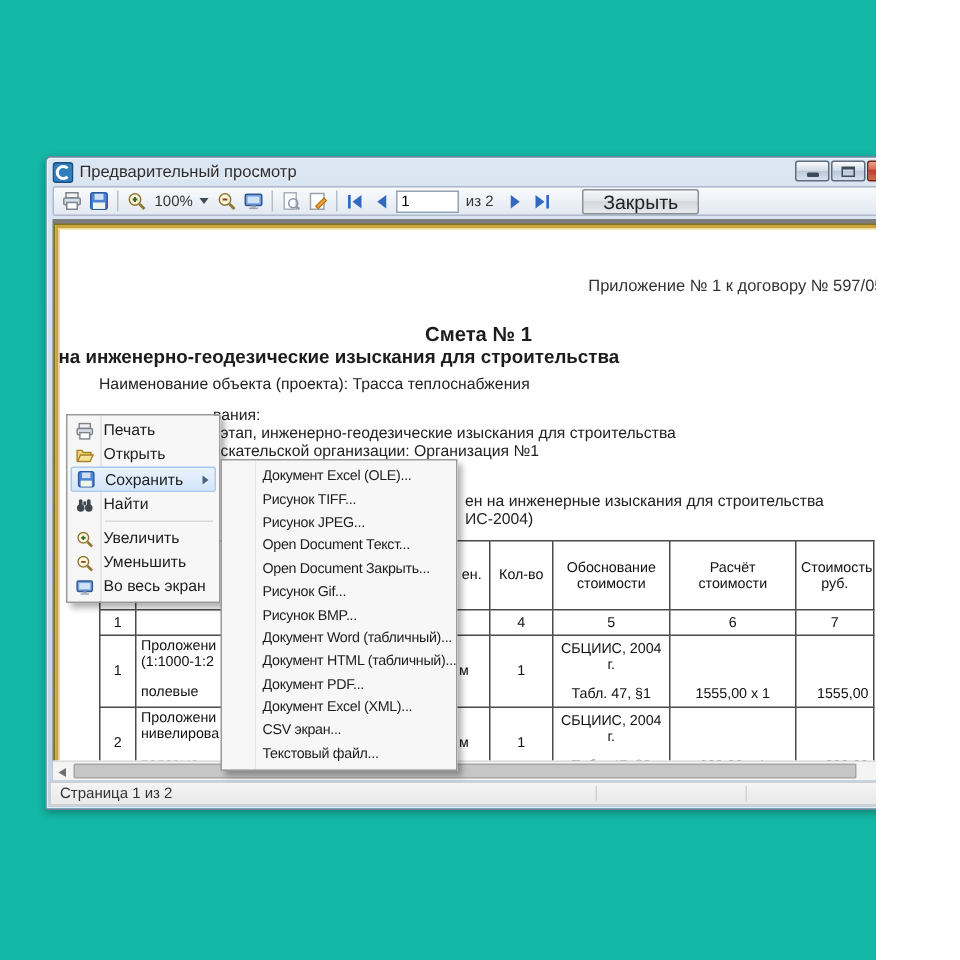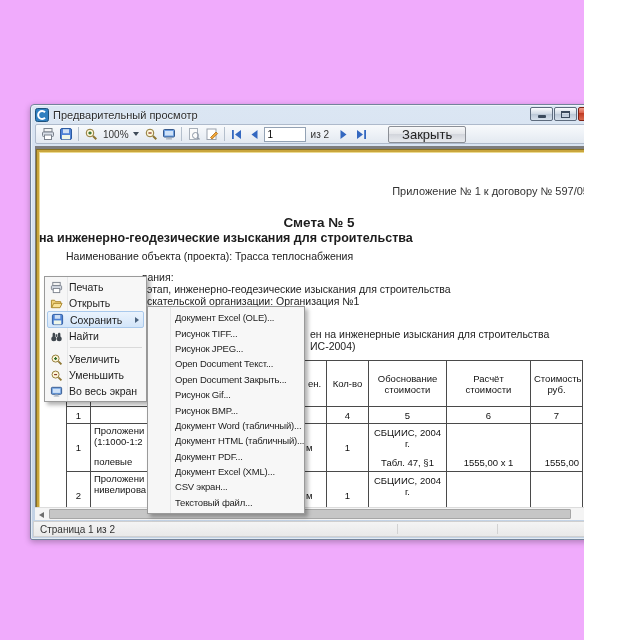--- a/index.html
+++ b/index.html
@@ -1,17 +1,17 @@
 <!DOCTYPE html>
 <html><head>
 <meta charset="utf-8">
 <style>
   * { margin:0; padding:0; box-sizing:border-box; }
   html,body { width:640px; height:640px; background:#fff; font-family:"Liberation Sans", sans-serif; }
-  .canvas { position:relative; width:584px; height:640px; background:#f0abfc; overflow:hidden; }
+  .canvas { position:relative; width:584px; height:640px; background:#14b8a6; overflow:hidden; }
 
   
   .window { position:absolute; left:30px; top:104px; width:581px; height:436px;
     background:linear-gradient(#dbe6f3,#c2d2e5); border:1px solid #73839a; border-radius:4px 4px 2px 2px;
     box-shadow:0 2px 6px rgba(0,0,0,.28), inset 0 0 0 1px rgba(255,255,255,.55); }
   .titlebar { position:absolute; left:0; top:0; right:0; height:19px; display:flex; align-items:center; padding:0 4px; }
   .app-icon { width:14px; height:14px; margin-right:4px; }
   .title { font-size:11px; color:#2d2d2d; text-shadow:0 1px 0 rgba(255,255,255,.7); }
   .winbtns { position:absolute; right:5px; top:2px; display:flex; }
   .wbtn { width:23px; height:14px; margin-left:1px; border:1px solid #5d6b7d; border-radius:2px;
@@ -213,21 +213,21 @@
       </div>
       <div class="closebtn">
         <span>Закрыть</span>
       </div>
     </div>
 
     <div class="viewport">
       <div class="page">
         <div class="doc">
           <div class="annex">Приложение № 1 к договору № 597/05</div>
-          <div class="h1">Смета № 5</div>
+          <div class="h1">Смета № 1</div>
           <div class="h2">на инженерно-геодезические изыскания для строительства</div>
           <div class="bodyline" style="left:27px; top:98px;">Наименование объекта (проекта): Трасса теплоснабжения</div>
           <div class="bodyline" style="left:103px; top:119px;">вания:</div>
           <div class="bodyline" style="left:108px; top:131px;">этап, инженерно-геодезические изыскания для строительства</div>
           <div class="bodyline" style="left:108px; top:143px;">скательской организации: Организация №1</div>
           <div class="bodyline" style="left:271px; top:176px;">ен на инженерные изыскания для строительства</div>
           <div class="bodyline" style="left:271px; top:188px;">ИС-2004)</div>
 
           <table class="smeta">
             <colgroup>

